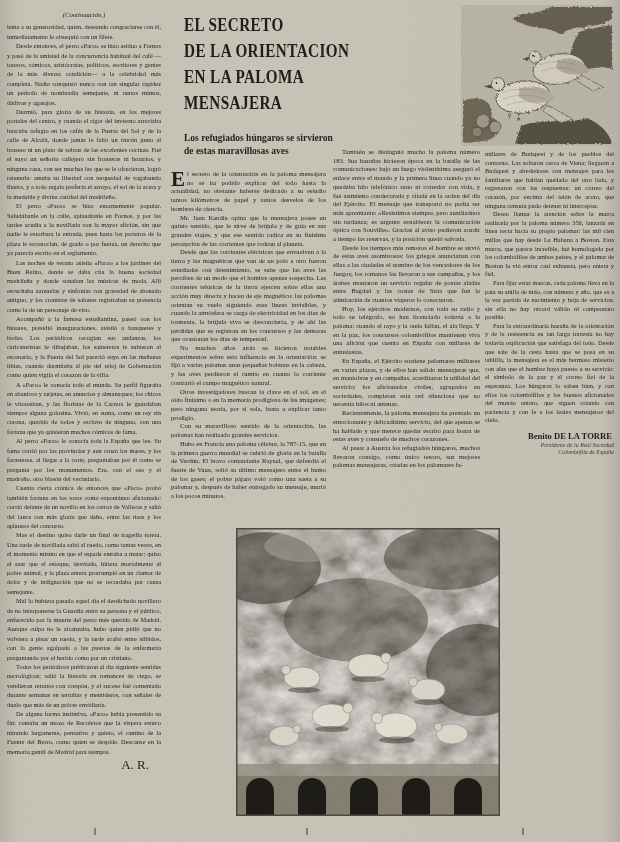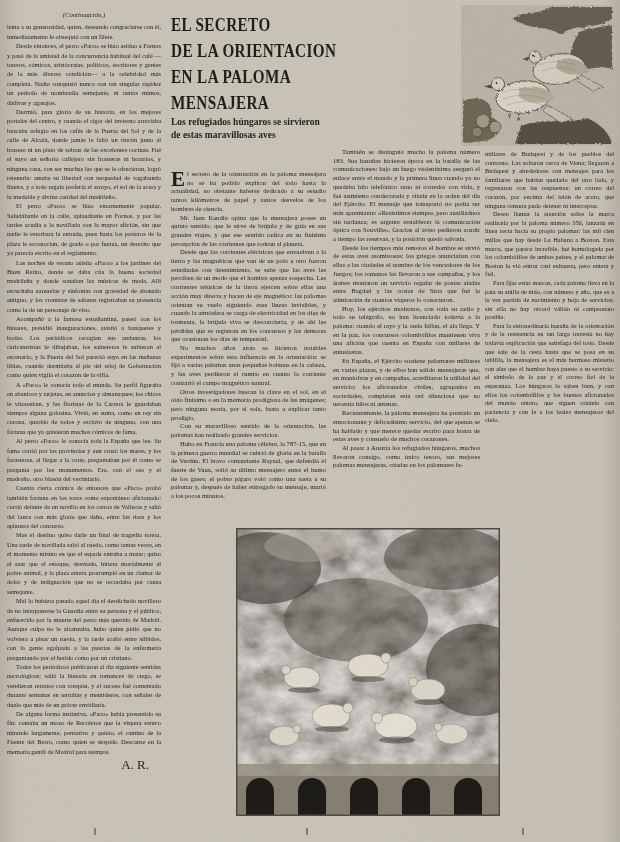--- a/index.html
+++ b/index.html
@@ -11,25 +11,25 @@
   }
   .abs{position:absolute;}
   .jcol{text-align:justify;overflow:hidden;}
   .jcol p{margin:0;text-indent:9px;}
   
   .left-col{left:7px;top:10px;width:154px;height:806px;font-size:6.4px;line-height:9.4px;}
   .cont-label{font-size:6.7px;font-style:italic;text-align:center;margin-bottom:3px;}
   .left-col .paras p:first-child{text-indent:0;}
   .initials{font-size:13px;text-align:right;padding-right:12px;margin-top:4px;}
   
-  .headline{left:171px;top:12px;width:160px;}
+  .headline{left:184px;top:12px;width:160px;}
   .title{margin:0;}
   .title-line{display:block;white-space:nowrap;transform:scaleX(0.8);transform-origin:0 50%;
     font-weight:bold;font-size:19px;line-height:26px;color:#1f1d18;letter-spacing:.5px;}
-  .subtitle{margin:0 2px 0 0;font-weight:bold;font-size:9.5px;line-height:12.5px;color:#24221c;}
+  .subtitle{margin:16px 2px 0 0;font-weight:bold;font-size:9.5px;line-height:12.5px;color:#24221c;}
   
   .col1{left:171px;top:170px;width:155px;height:356px;font-size:6.6px;line-height:8.7px;}
   .col1 p:first-child{text-indent:0;}
   .col1 p:first-child::first-letter{float:left;font-size:21px;line-height:16px;padding:1px 2px 0 0;font-weight:bold;color:#1f1d18;}
   .col2{left:333px;top:148px;width:147px;height:378px;font-size:6.6px;line-height:8.7px;}
   .col3-wrap{left:485px;top:150px;width:129px;height:372px;font-size:6.4px;line-height:8.6px;text-align:justify;overflow:hidden;}
   .col3-wrap .paras p{margin:0;text-indent:8px;}
   .col3-wrap .paras p:first-child{text-indent:0;}
   .sig{margin-top:7px;}
   .sig-name{text-align:right;font-weight:bold;font-size:8.6px;padding-right:2px;color:#1f1d18;}
@@ -147,20 +147,27 @@
       <p>Al pasar a Austria los refugiados húngaros, muchos llevaron consigo, como único tesoro, sus mejores palomas mensajeras, criadas en los palomares fa-</p>
     </section>
 
   <section class="abs col3-wrap">
     <div class="paras">
         <p>miliares de Budapest y de los pueblos del contorno. Las soltaron cerca de Viena; llegaron a Budapest y alrededores con mensajes para los familiares que habían quedado del otro lado, y regresaron con las respuestas: un correo del corazón, por encima del telón de acero, que ninguna censura pudo detener ni interceptar.</p>
         <p>Deseo llamar la atención sobre la marca realizada por la paloma número 356, lanzada en línea recta hacia su propio palomar: las mil cien millas que hay desde La Habana a Boston. Esta marca, que parece increíble, fué homologada por los colombófilos de ambos países, y el palomar de Boston la vió entrar casi exhausta, pero entera y fiel.</p>
         <p>Para fijar estas marcas, cada paloma lleva en la pata su anilla de nido, con número y año, que es a la vez partida de nacimiento y hoja de servicios; sin ella no hay récord válido ni campeonato posible.</p>
         <p>Para la extraordinaria hazaña de la orientación y de la resistencia en tan larga travesía no hay todavía explicación que satisfaga del todo. Desde que sale de la cesta hasta que se posa en su tablilla, la mensajera es el más hermoso misterio con alas que el hombre haya puesto a su servicio: el símbolo de la paz y el correo fiel de la esperanza. Los húngaros lo saben bien, y con ellos los colombófilos y los buenos aficionados del mundo entero, que siguen criando con paciencia y con fe a los leales mensajeros del cielo.</p>
       </div>
+    <div class="sig">
+      <div class="sig-name">Benito DE LA TORRE</div>
+      <div class="sig-credit">
+          <div>Presidente de la Real Sociedad</div>
+          <div>Colombófila de España</div>
+        </div>
+    </div>
   </section>
 
   <figure class="abs photo" aria-label="Fotografía de palomas mensajeras en el palomar">
     <svg viewBox="0 0 264 288" preserveAspectRatio="none" role="img">
       <defs>
         <filter id="ph-mottle">
           <feTurbulence type="fractalNoise" baseFrequency="0.035 0.05" numOctaves="5" seed="9"></feTurbulence>
           <feColorMatrix type="matrix" values="0.85 0 0 0 0.12  0.85 0 0 0 0.10  0.85 0 0 0 0.07  0 0 0 0 1"></feColorMatrix>
         </filter>
         <filter id="ph-speck">

